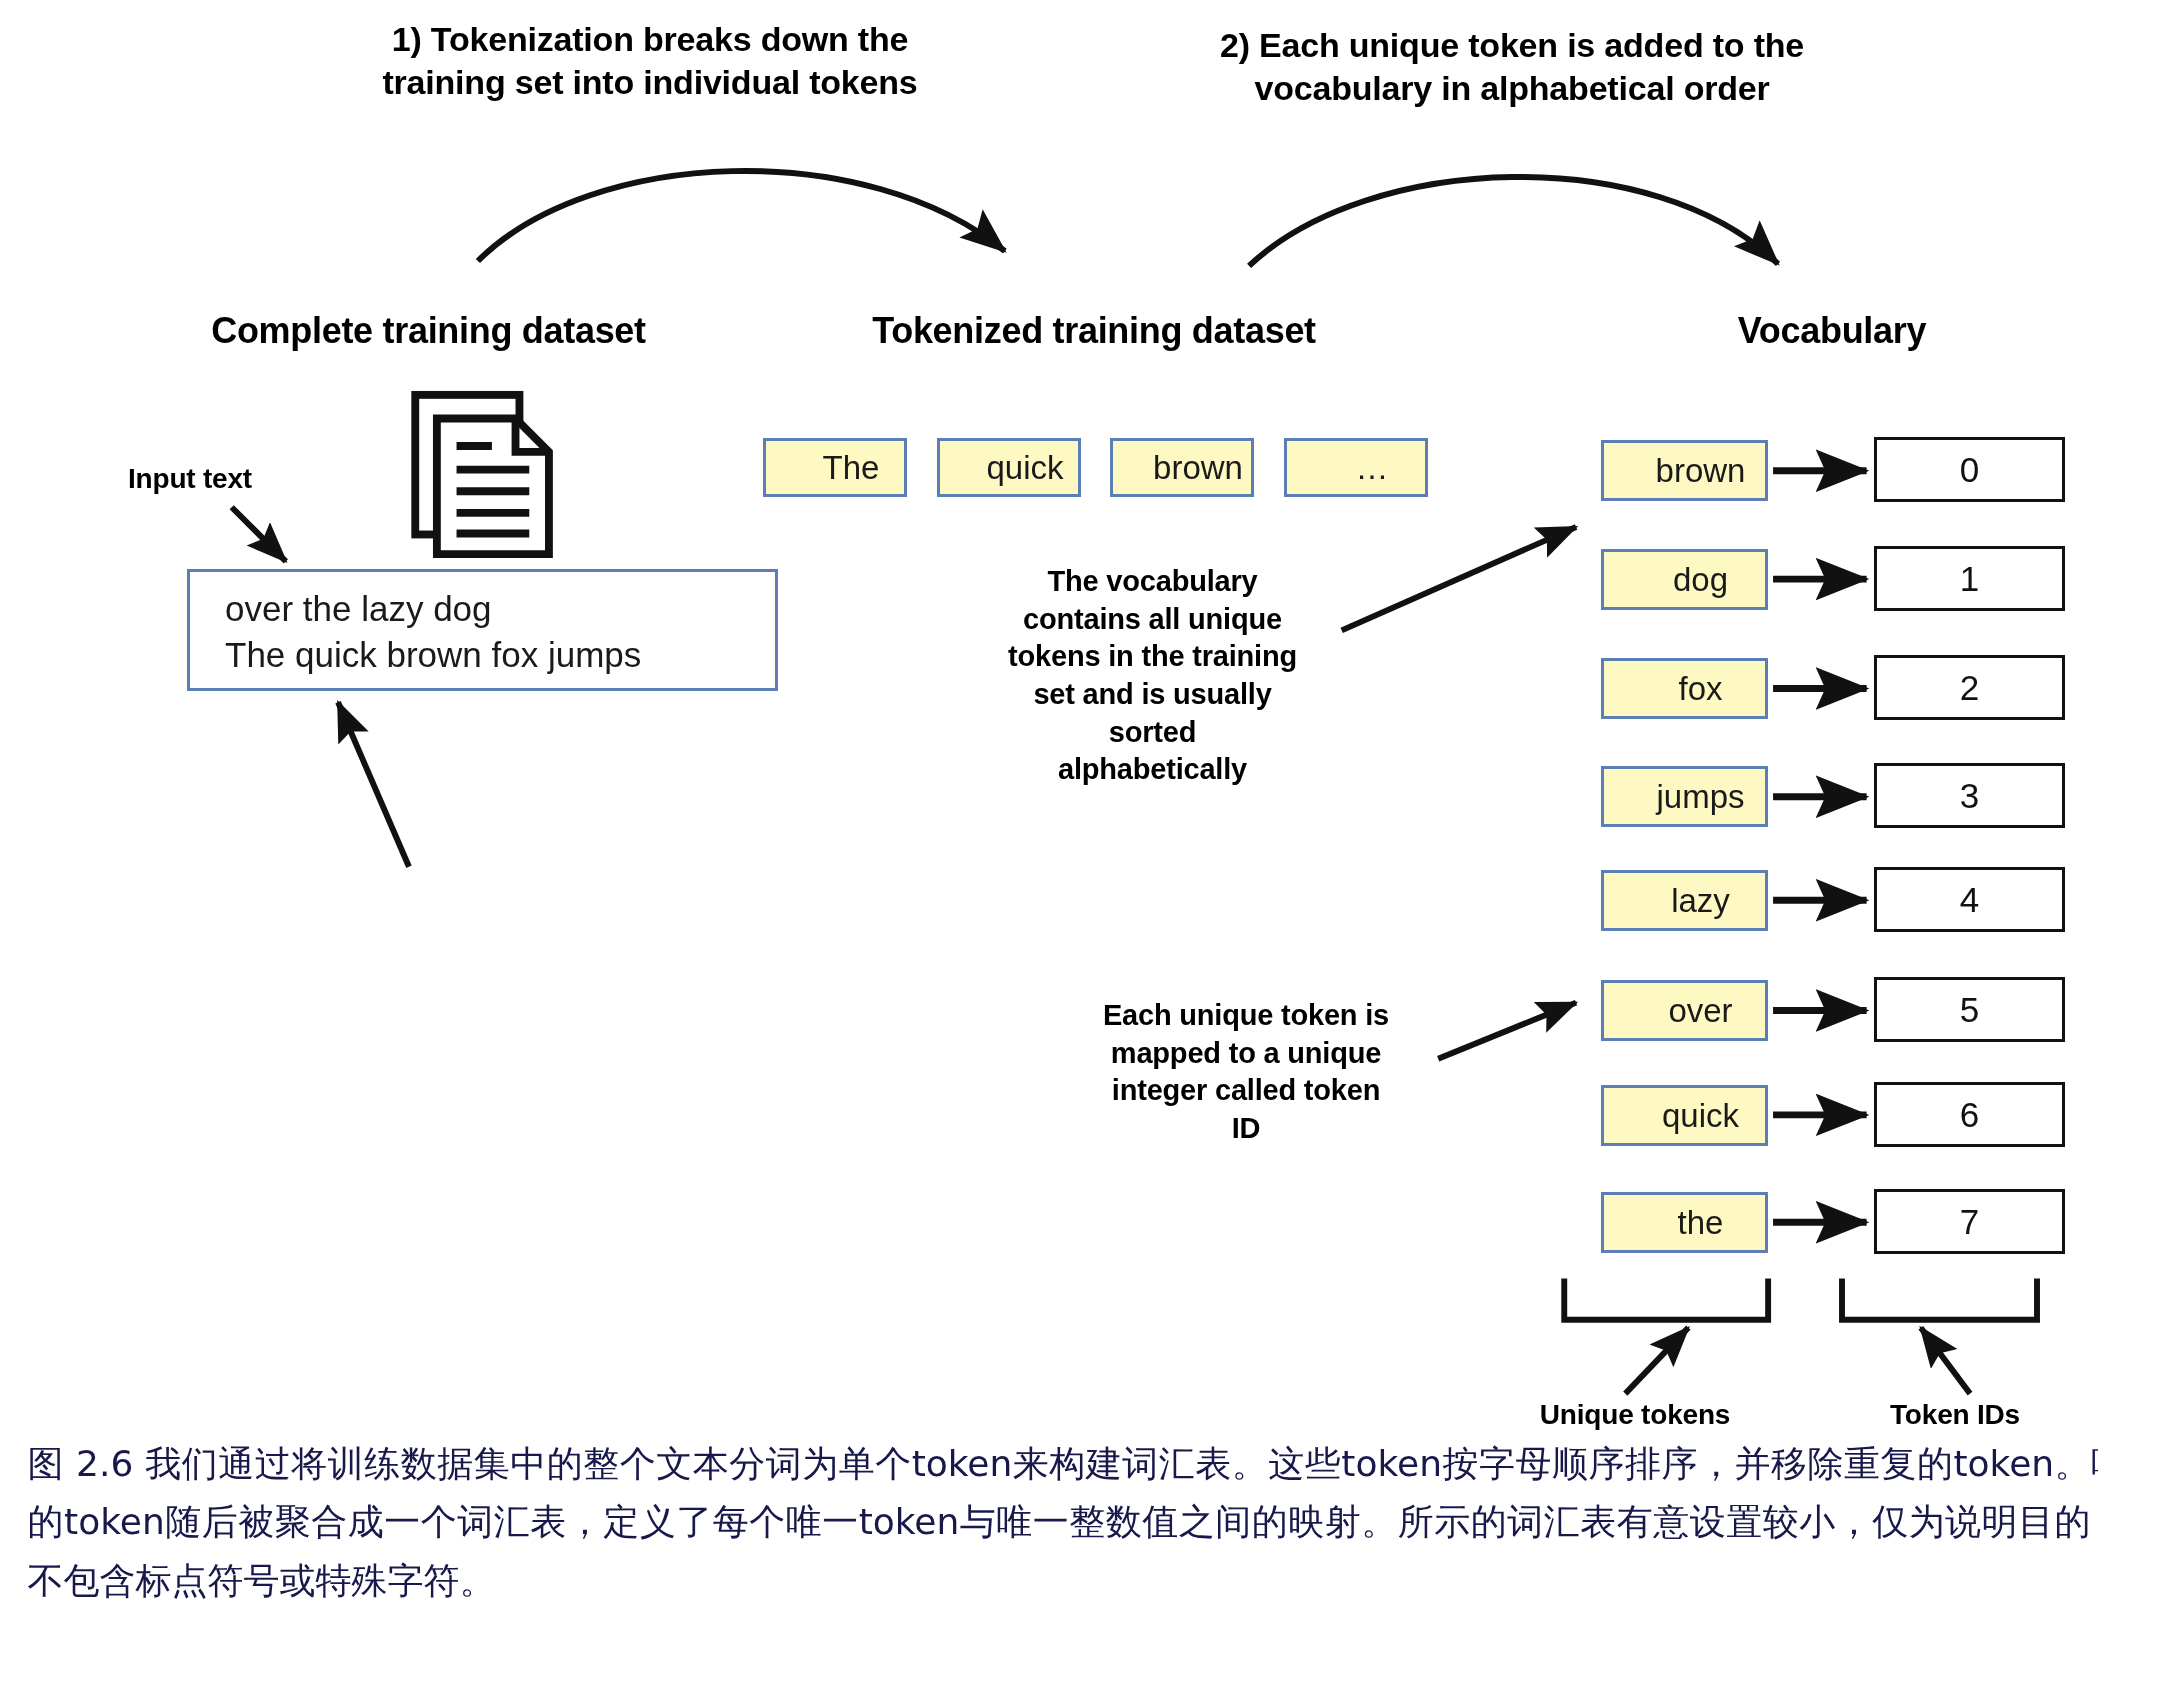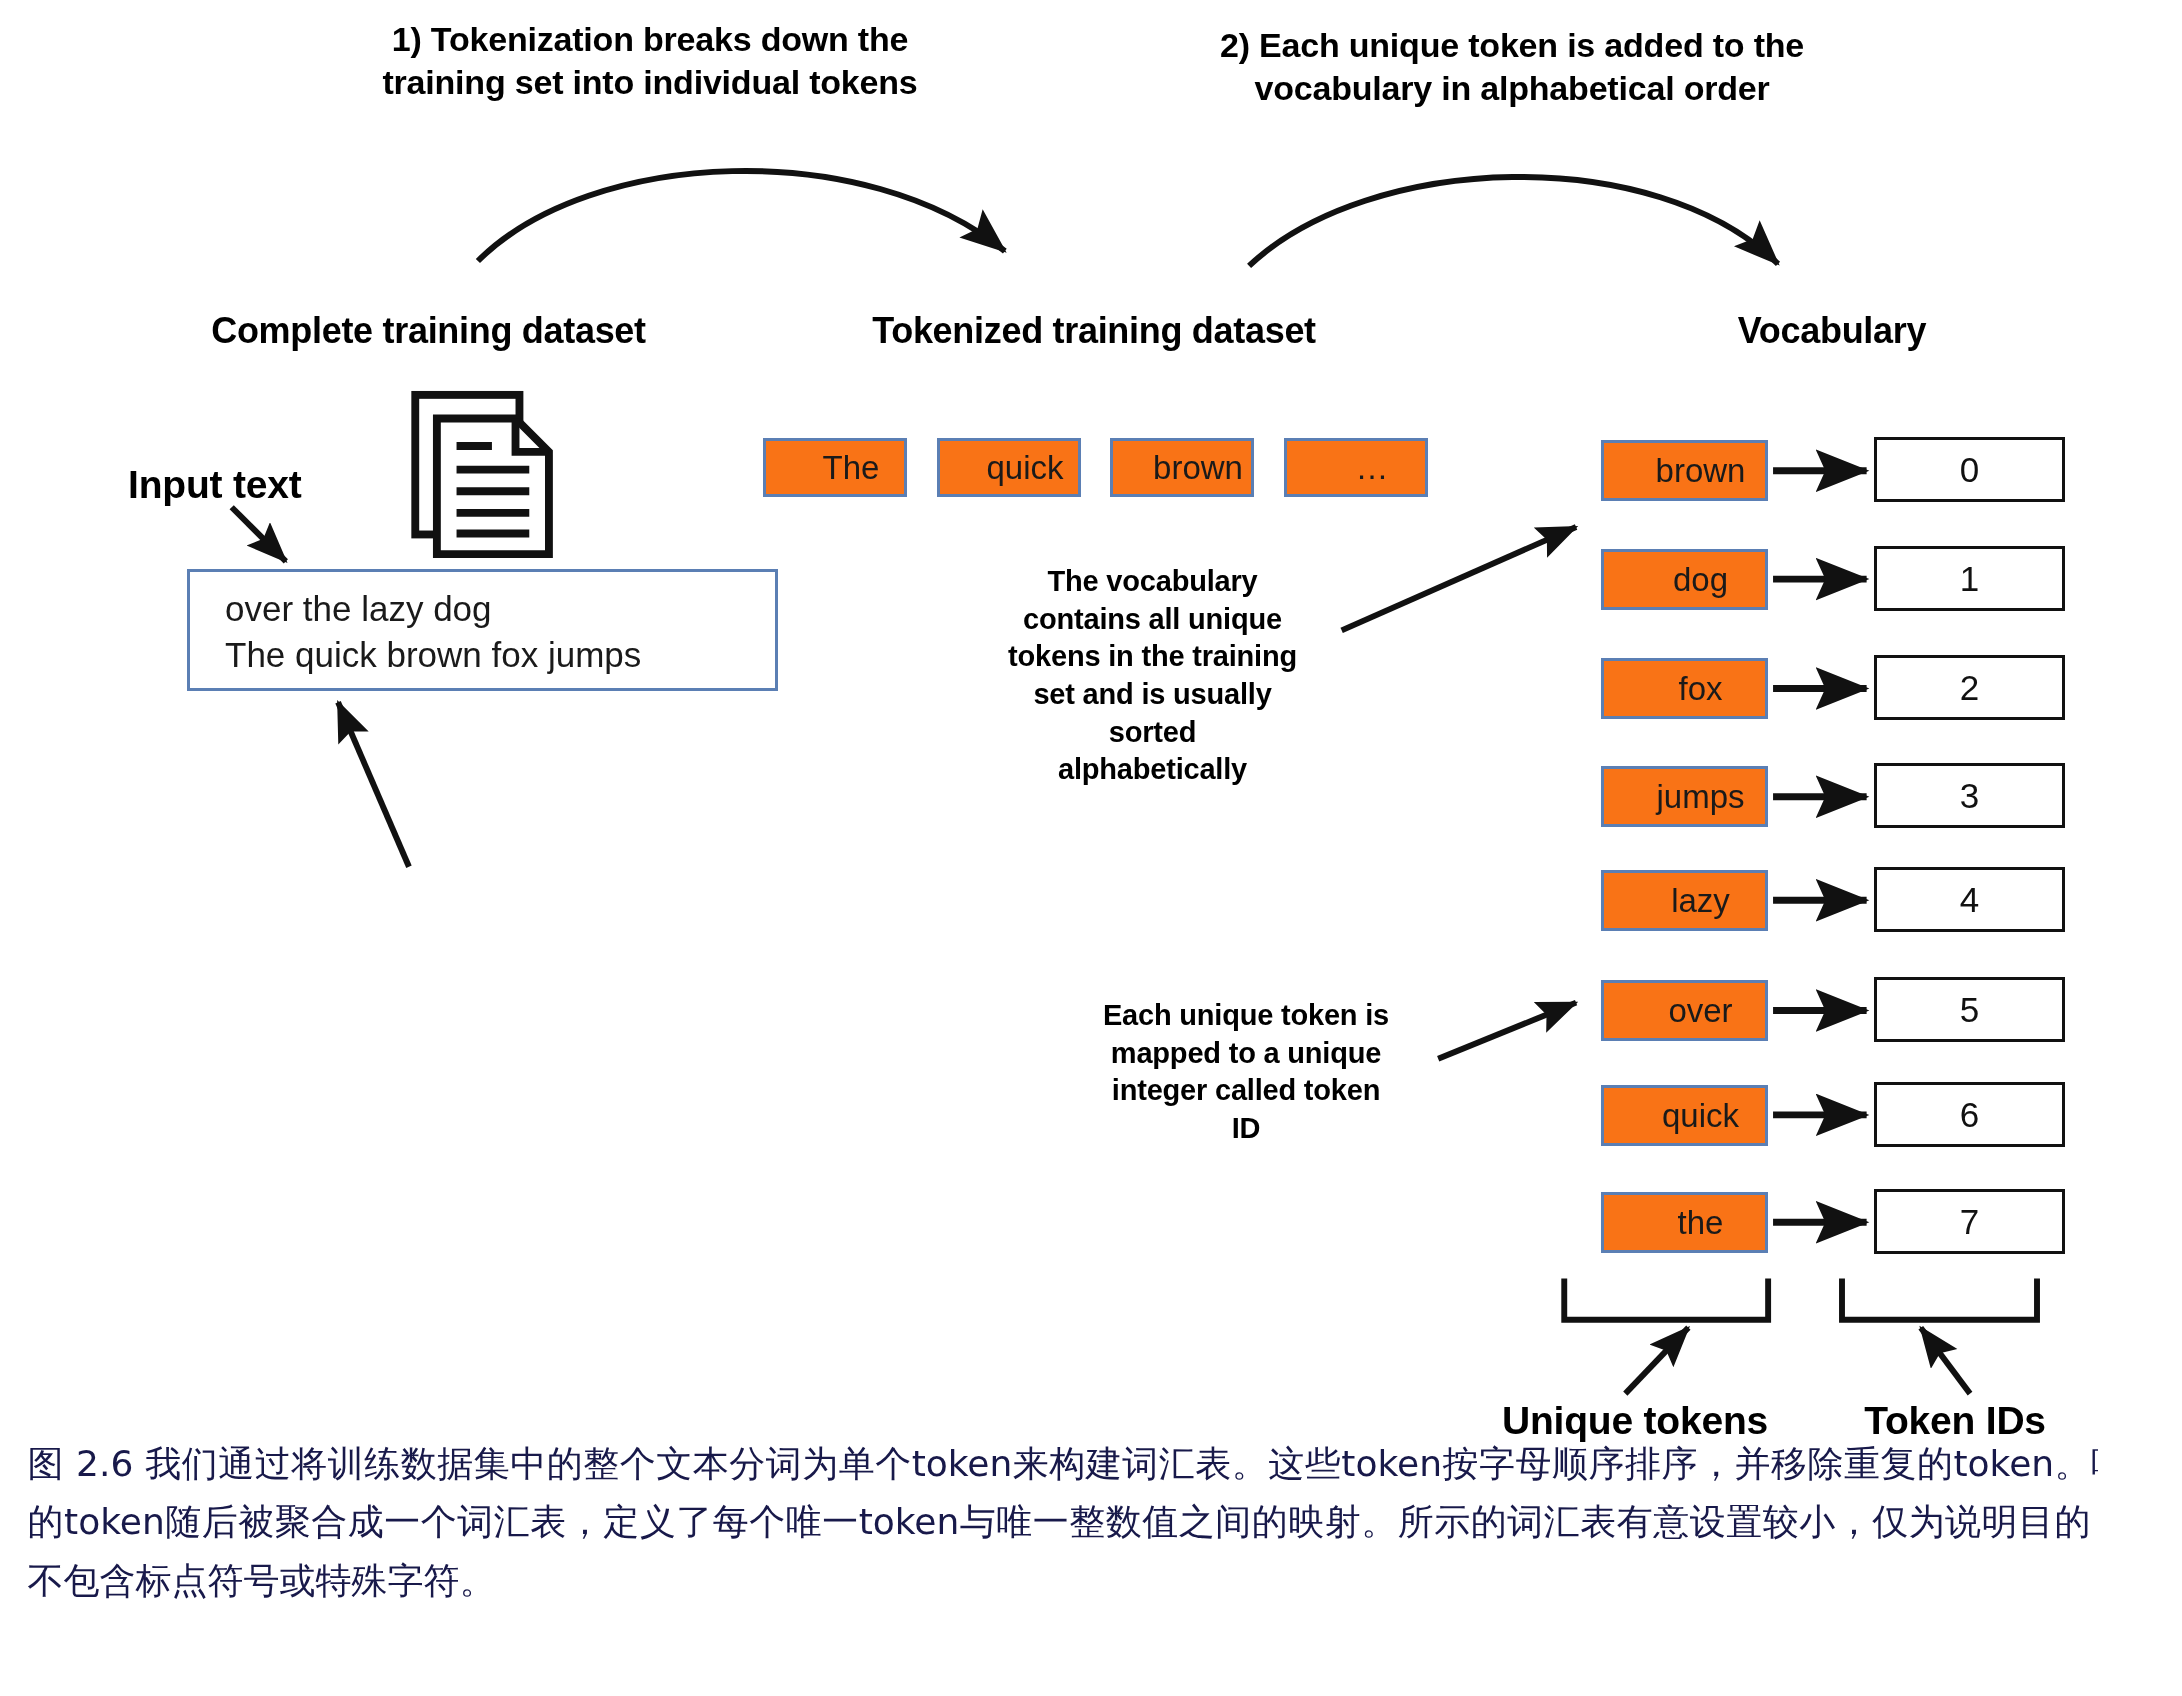--- a/index.html
+++ b/index.html
@@ -49,31 +49,31 @@
     text-align: center;
     font-weight: bold;
     font-size: 29px;
     line-height: 1.30;
     color: #000000;
     letter-spacing: -0.2px;
   }
   .small-label {
     position: absolute;
     font-weight: bold;
-    font-size: 39px;
+    font-size: 28px;
     color: #000000;
     letter-spacing: -0.2px;
     text-align: center;
   }
   
   .blue-box {
     position: absolute;
     box-sizing: border-box;
     border: 3px solid #5b7fb4;
-    background: #f97316;
+    background: #fef9c3;
     display: flex;
     align-items: center;
     justify-content: center;
     font-size: 33px;
     color: #1a1a1a;
     padding-left: 32px;
   }
   .input-box {
     position: absolute;
     box-sizing: border-box;

